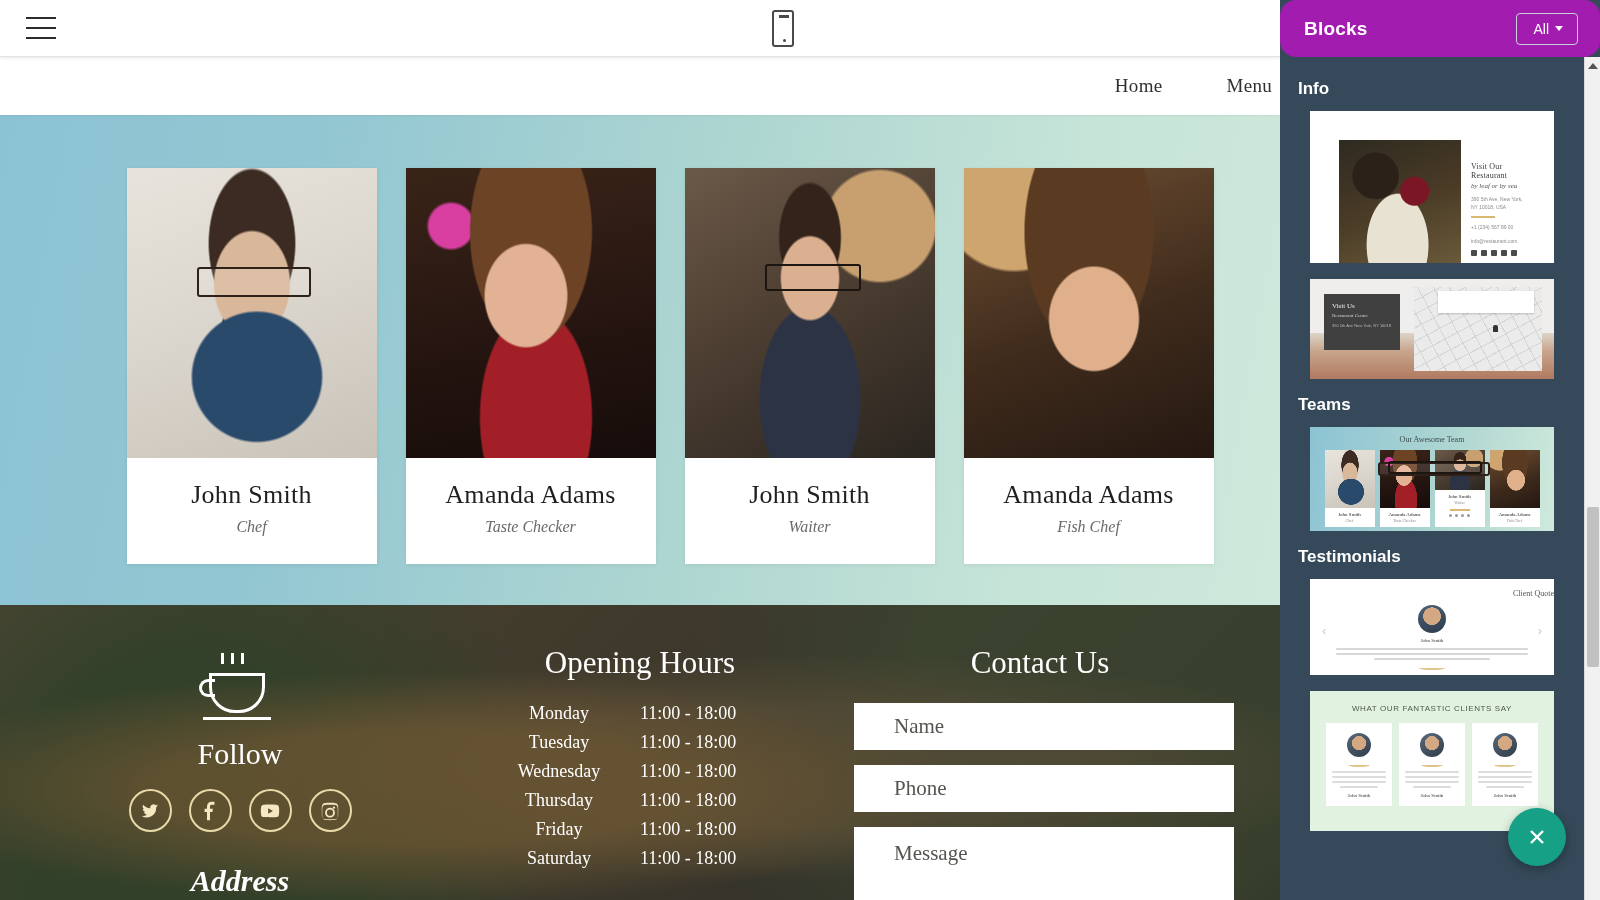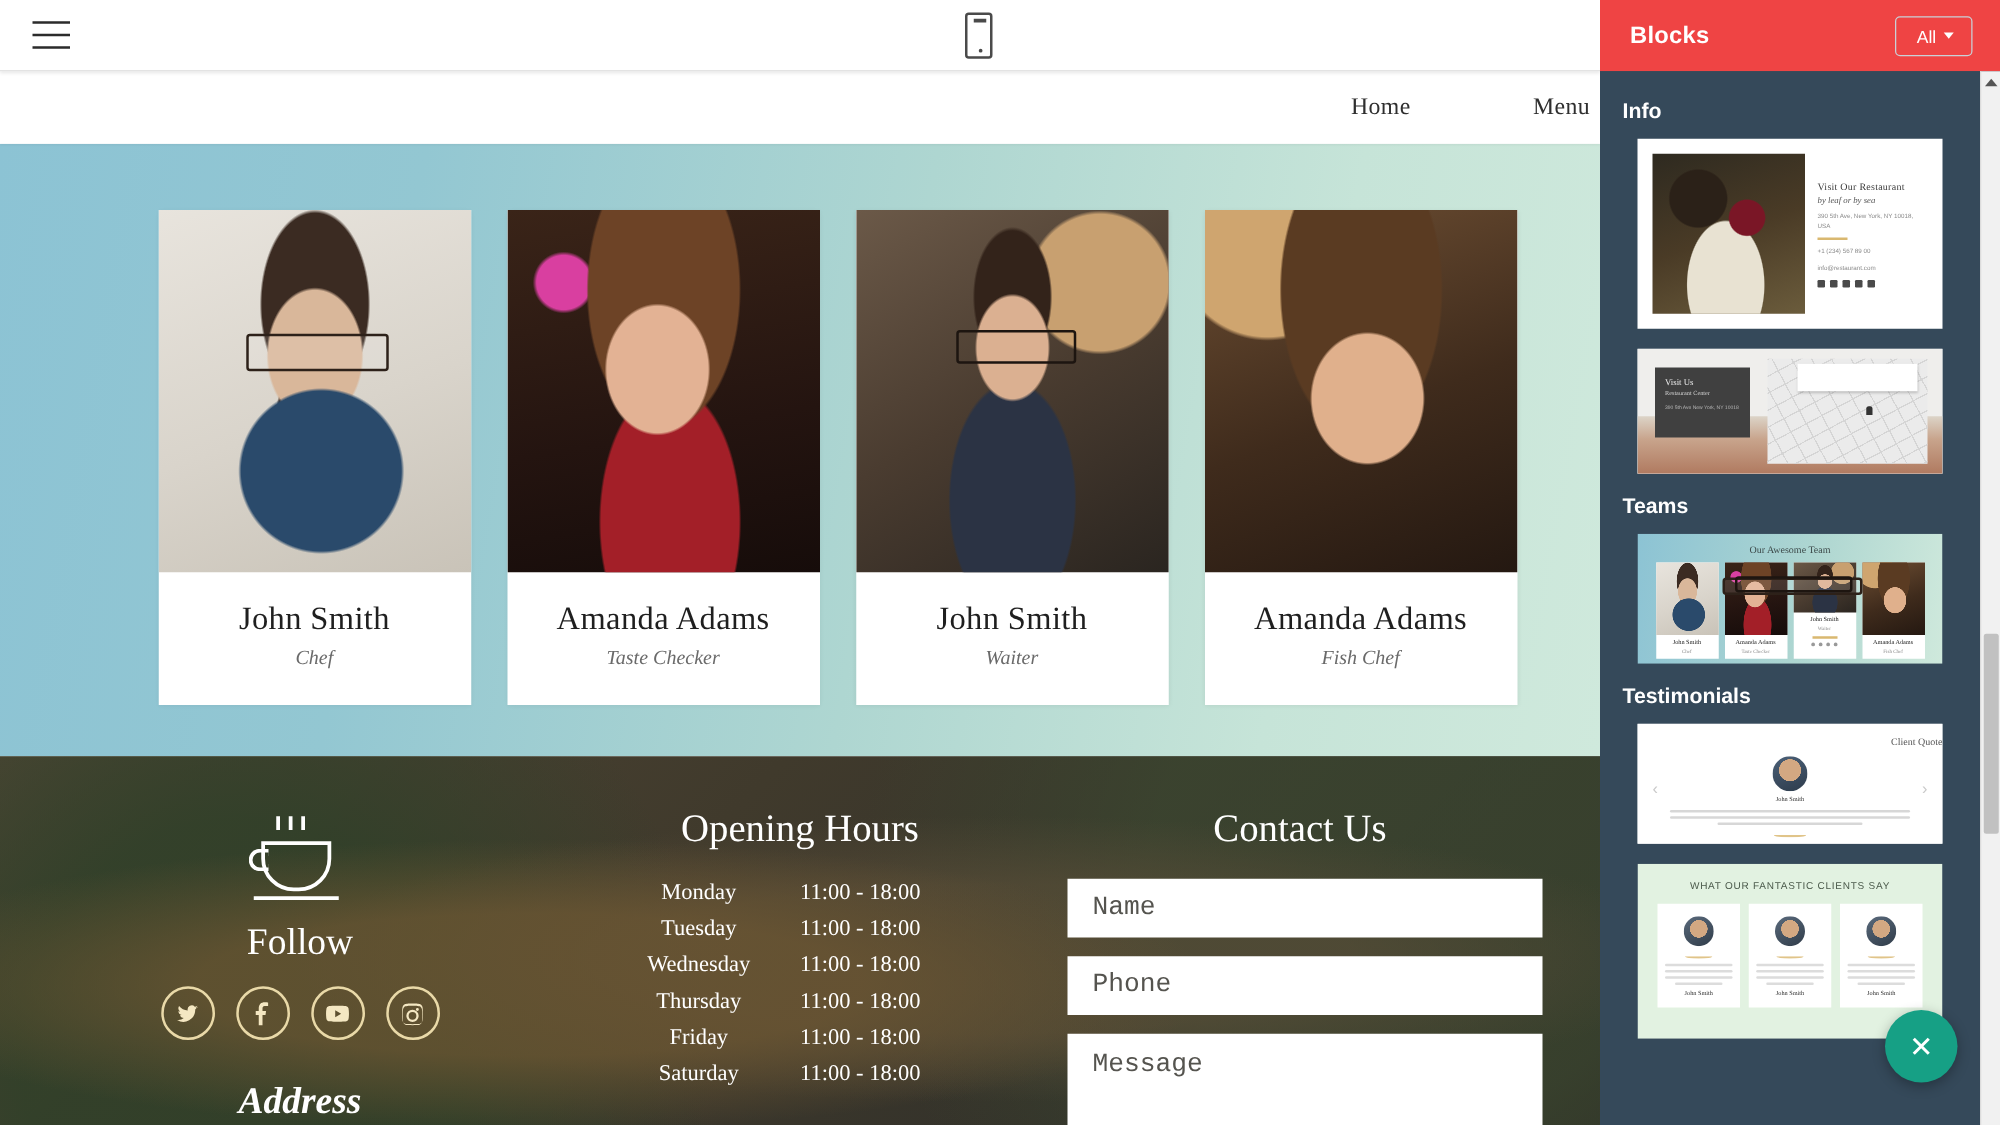--- a/index.html
+++ b/index.html
@@ -48,21 +48,20 @@
     width: 1280px; height: 843px;
     overflow: hidden; background: #fff;
   }
   .site-nav {
     position: relative; width: 1280px; height: 58px;
     background: #ffffff;
     display: flex; align-items: center; justify-content: flex-end;
     padding-right: 8px;
     box-shadow: 0 1px 2px rgba(0,0,0,.05);
     z-index: 5;
-    gap: 34px;
   }
   .site-nav a {
     font-family: "Liberation Serif", serif;
     font-size: 19px; color: #2f2f2f; text-decoration: none;
     margin-left: 64px; letter-spacing: .3px;
   }
 
   
   .team-section {
     position: relative; width: 1280px; height: 490px;
@@ -172,33 +171,34 @@
   .hours-row { display: flex; justify-content: center; margin-bottom: 8px; }
   .hours-day { width: 130px; text-align: center; font-weight: 400; padding-right: 32px; }
   .hours-time { width: 130px; text-align: left; font-weight: 400; }
   .contact-form { margin-top: 4px; padding: 0 6px 0 14px; }
   .field {
     background: #ffffff; height: 47px; margin-bottom: 15px;
     display: flex; align-items: center; padding-left: 20px;
   }
   .field.msg { height: 75px; align-items: flex-start; padding-top: 14px; }
   .field span {
-    font-family: Liberation Mono, monospace; font-size: 21px; color: #55544f;
+    font-family: Liberation Serif, serif; font-size: 21px; color: #55544f; margin-left: 20px;
   }
 
   
   .panel {
     position: absolute; top: 0; right: 0;
     width: 320px; height: 900px;
     background: #35495a; z-index: 40;
   }
   .panel-header {
-    height: 57px; background: #ef4444;
+    height: 57px; background: #a21caf;
     display: flex; align-items: center; justify-content: space-between;
     padding: 0 22px 0 24px;
+    border-radius: 16px;
   }
   .panel-title { color: #fff; font-size: 19px; font-weight: 700; letter-spacing: .2px; }
   .all-dropdown {
     border: 1px solid #c9d1d8; border-radius: 4px;
     color: #fff; font-size: 14px;
     padding: 7px 14px 7px 16px; display: flex; align-items: center; gap: 6px;
     background: transparent; cursor: pointer;
   }
   .caret { width: 0; height: 0; border-left: 4px solid transparent;
            border-right: 4px solid transparent; border-top: 5px solid #fff; }
@@ -208,21 +208,21 @@
     background: #35495a;
     padding: 16px 16px 0 16px; overflow: hidden;
   }
   .group-title { color: #fff; font-size: 17px; font-weight: 700; margin: 6px 0 12px 2px; }
   .thumb {
     width: 244px; background: #fff; margin: 0 auto 16px;
     overflow: hidden; position: relative; cursor: pointer;
   }
 
   
-  .t-info { height: 152px; display: flex; padding: 12px; gap: 10px; }
+  .t-info { height: 152px; display: flex; padding: 29px; gap: 10px; }
   .t-info .pic {
     width: 122px; height: 128px;
     background:
       radial-gradient(circle at 30% 28%, #2b2118 0 18%, transparent 19%),
       radial-gradient(circle at 62% 40%, #7a1626 0 13%, transparent 14%),
       radial-gradient(ellipse at 48% 82%, #e8e2d2 0 34%, transparent 35%),
       linear-gradient(160deg,#2e2a20 0%, #4a3b26 50%, #6b5c3c 100%);
   }
   .t-info .meta { flex: 1; padding-top: 22px; }
   .t-head { font-family: "Liberation Serif", serif; font-size: 8px; color: #3b3b3b; letter-spacing: .2px; }

